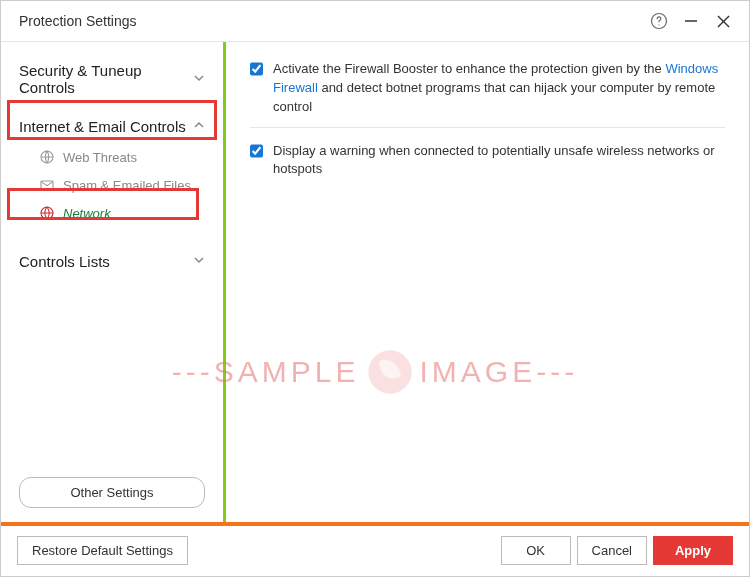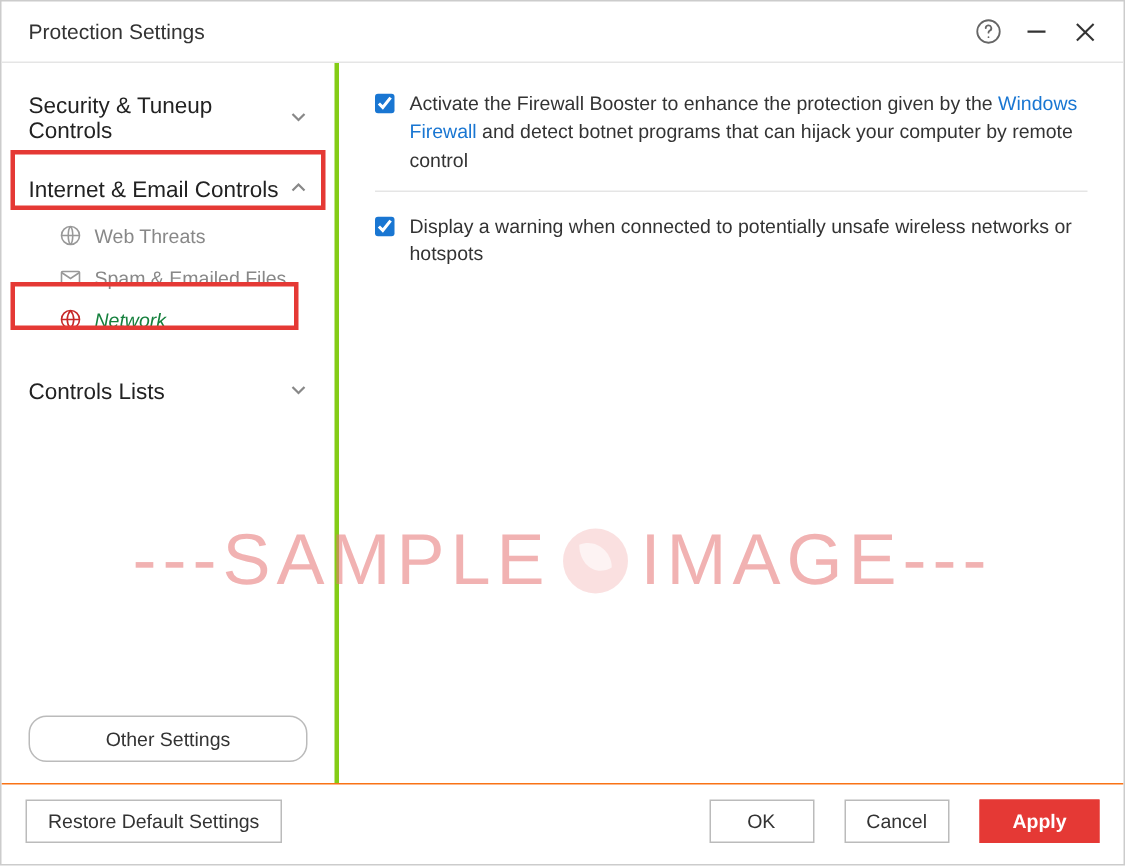--- a/index.html
+++ b/index.html
@@ -95,34 +95,34 @@
     border: 1px solid #bbb;
     background: #fff;
     font-size: 13px;
     padding: 6px 14px;
     cursor: pointer;
     color: #333;
     min-width: 70px;
   }
   .btn.wide { width: 100%; text-align:center; padding:7px 0;border-radius:12px;}
   .bottom-bar {
-    border-top: 1px solid #f97316;
+    border-top: 4px solid #f97316;
     display: flex;
     align-items: center;
     padding: 10px 16px;
-    gap: 20px;
+    gap: 6px;
   }
   .bottom-bar .spacer { flex:1; }
   .btn.apply { background: #e53935; color: #fff; border-color:#e53935; font-weight:600; min-width:80px;}
   .watermark {
     position: absolute;
     left: 0; right: 0;
     top: 345px;
     text-align: left;
-    font-size: 48px;
+    font-size: 30px;
     letter-spacing: 4px;
     color: rgba(229, 115, 115, 0.55);
     font-weight: 400;
     pointer-events: none;
     display:flex;
     align-items:center;
     justify-content:center;
     gap: 4px;
   }
   .watermark .wm-icon {

